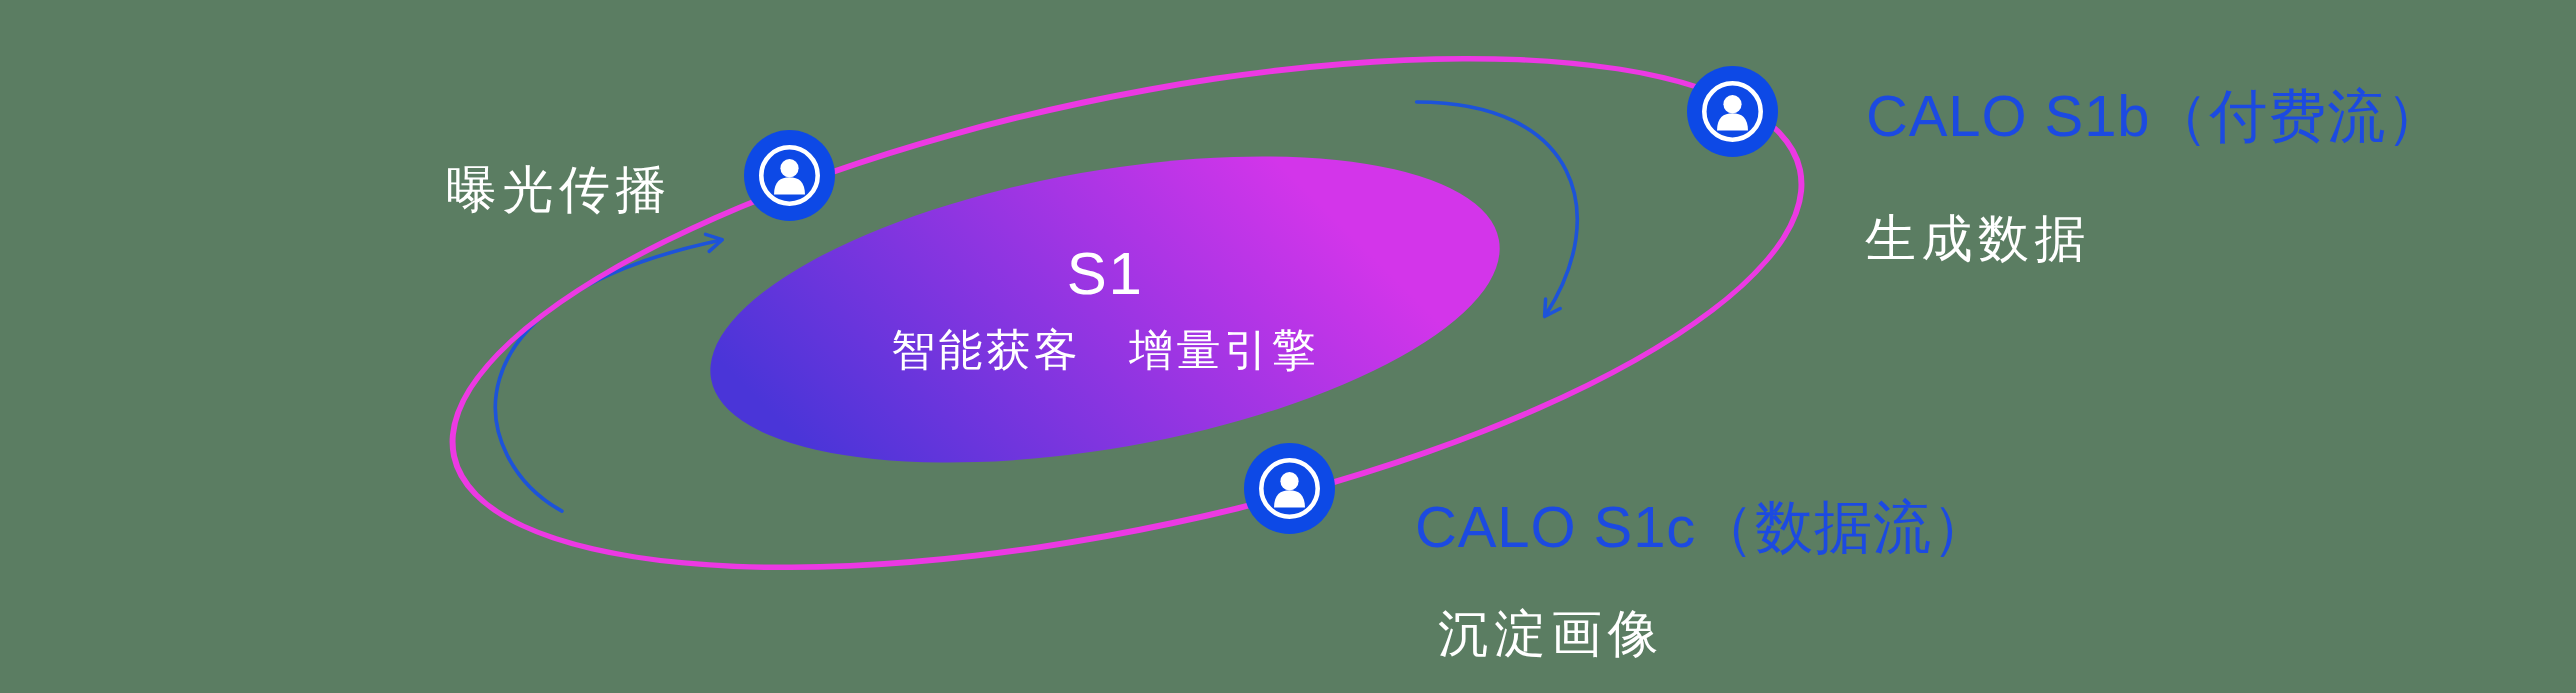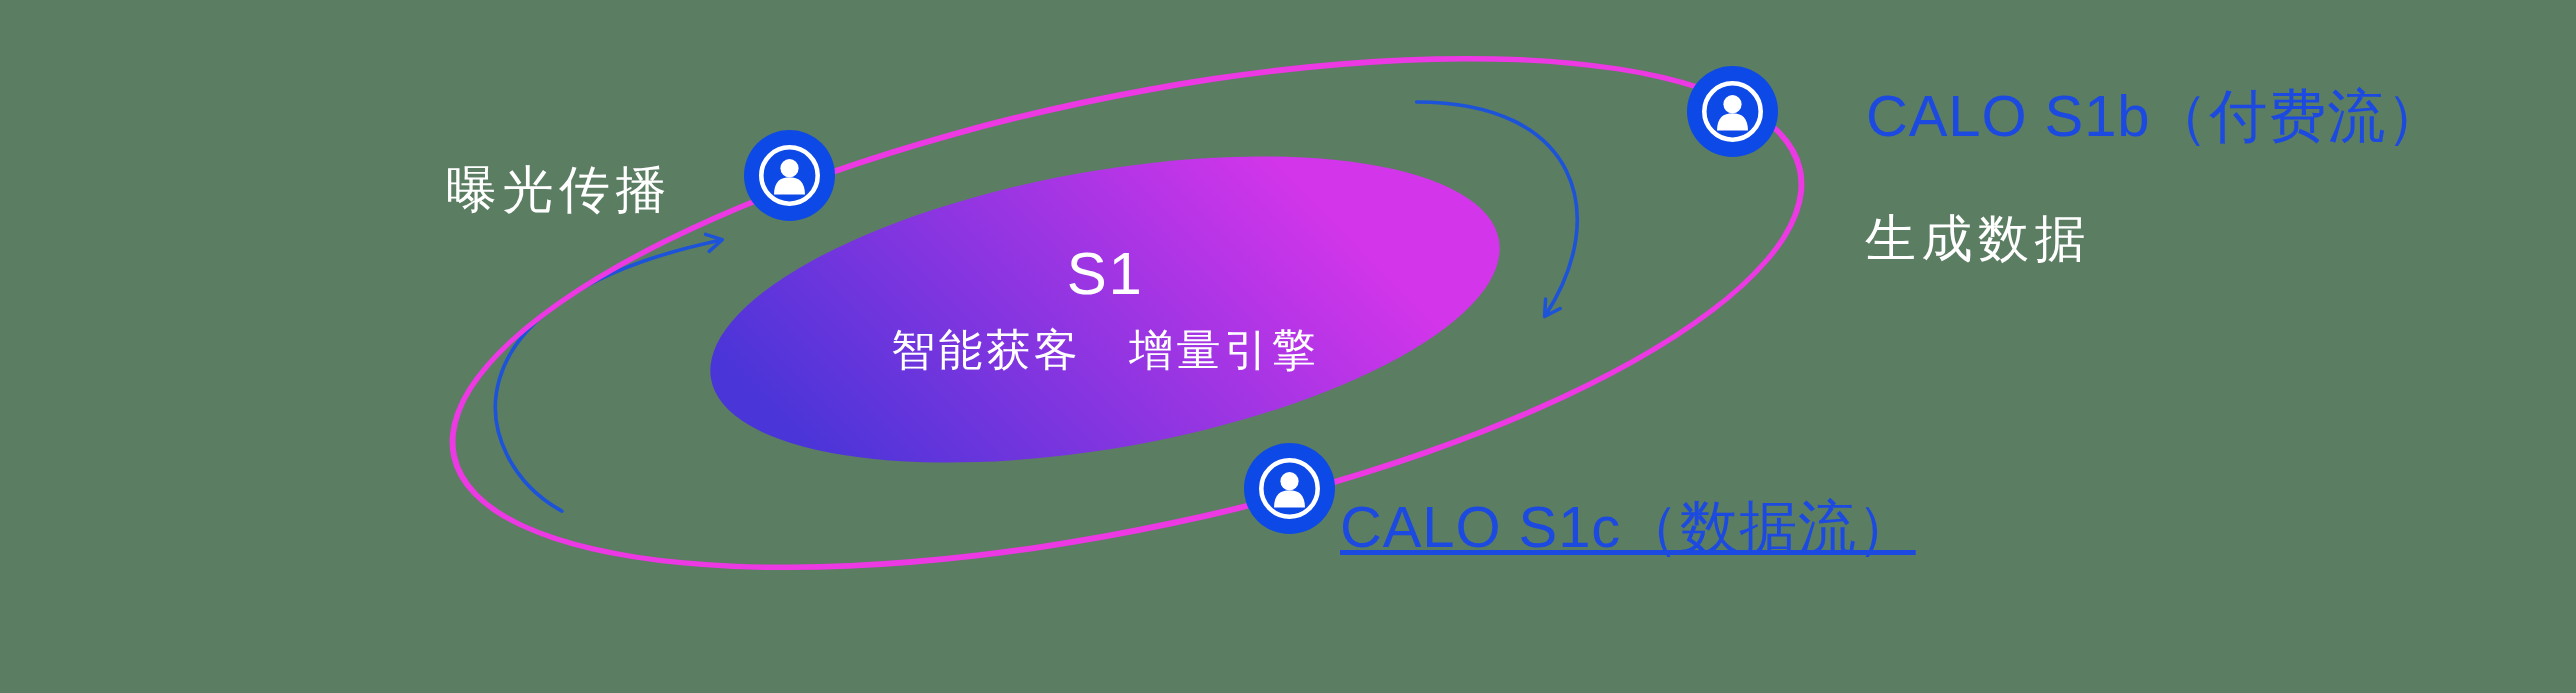--- a/index.html
+++ b/index.html
@@ -45,21 +45,21 @@
   .label {
     position: absolute;
     font-size: 58px;
     font-weight: 500;
     color: var(--label, #1c4ae1);
     white-space: nowrap;
     letter-spacing: 0.9px;
   }
   .label-a { left: 44px;   top: 20px;  }
   .label-b { left: 1828px; top: 78px; margin-left: 38px;  }
-  .label-c { left: 1340px; top: 489px; text-decoration: underline; }
+  .label-c { left: 1415px; top: 489px; }
 
   .sublabel {
     position: absolute;
     font-size: 51px;
     color: var(--sublabel, #ffffff);
     white-space: nowrap;
     letter-spacing: 5.5px;
   }
   .sublabel-a { left: 446px;  top: 156px; }
   .sublabel-b { left: 1865px; top: 205px; }
@@ -140,15 +140,16 @@
       <path class="icon-person" d="M33 71 C33 57 40 52 50 52 C60 52 67 57 67 71 Z"></path>
     </svg>
   </div>
 
   <div class="sublabel sublabel-a">曝光传播</div>
 
   <div class="label label-b">CALO S1b（付费流）</div>
   <div class="sublabel sublabel-b">生成数据</div>
 
   <div class="label label-c">CALO S1c（数据流）</div>
+  <div class="sublabel sublabel-c">沉淀画像</div>
 
 </div>
 
 
 </body></html>

